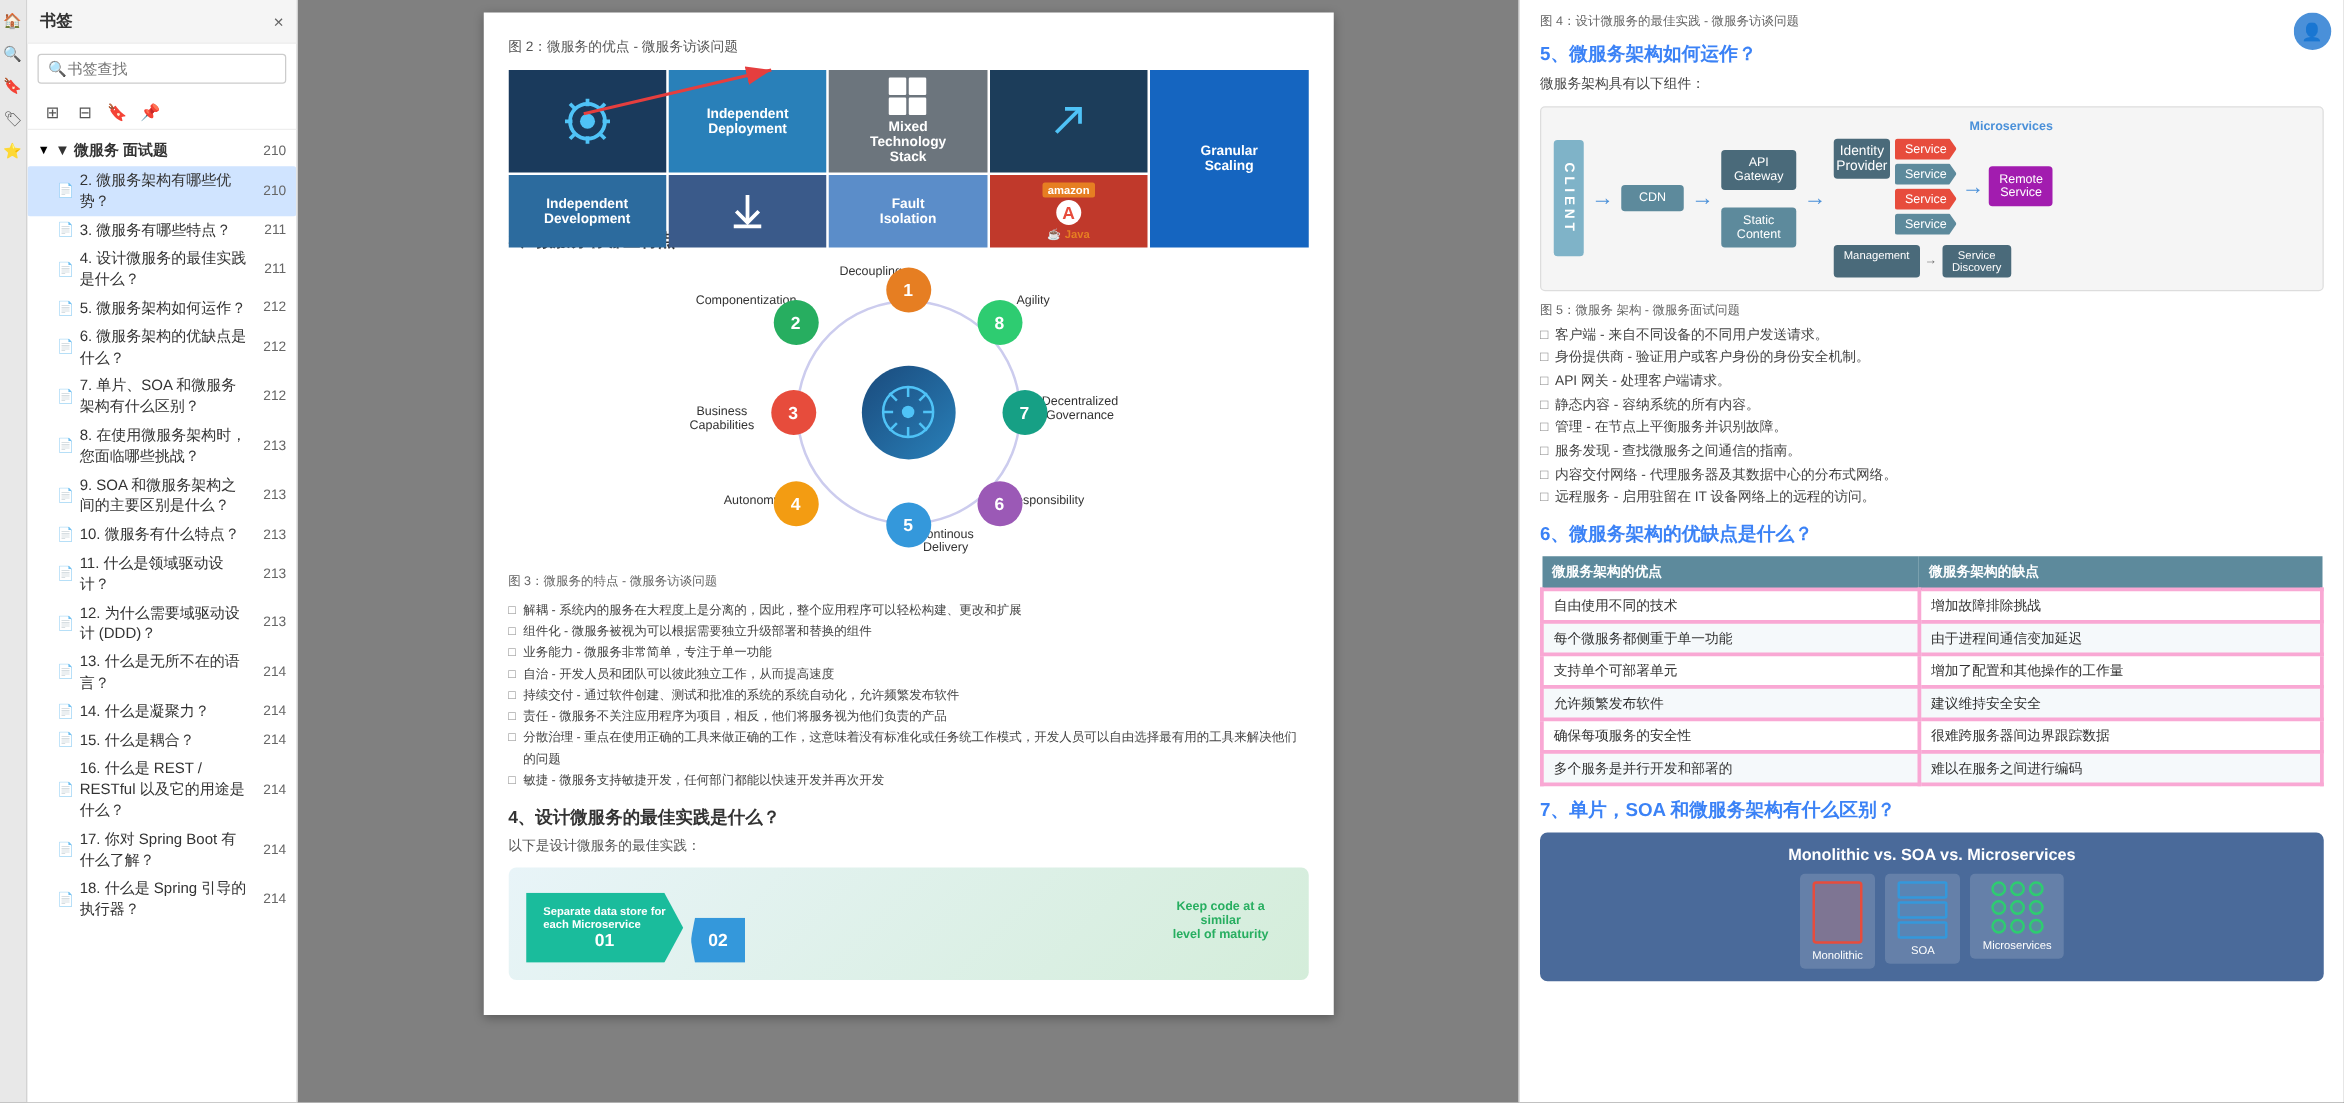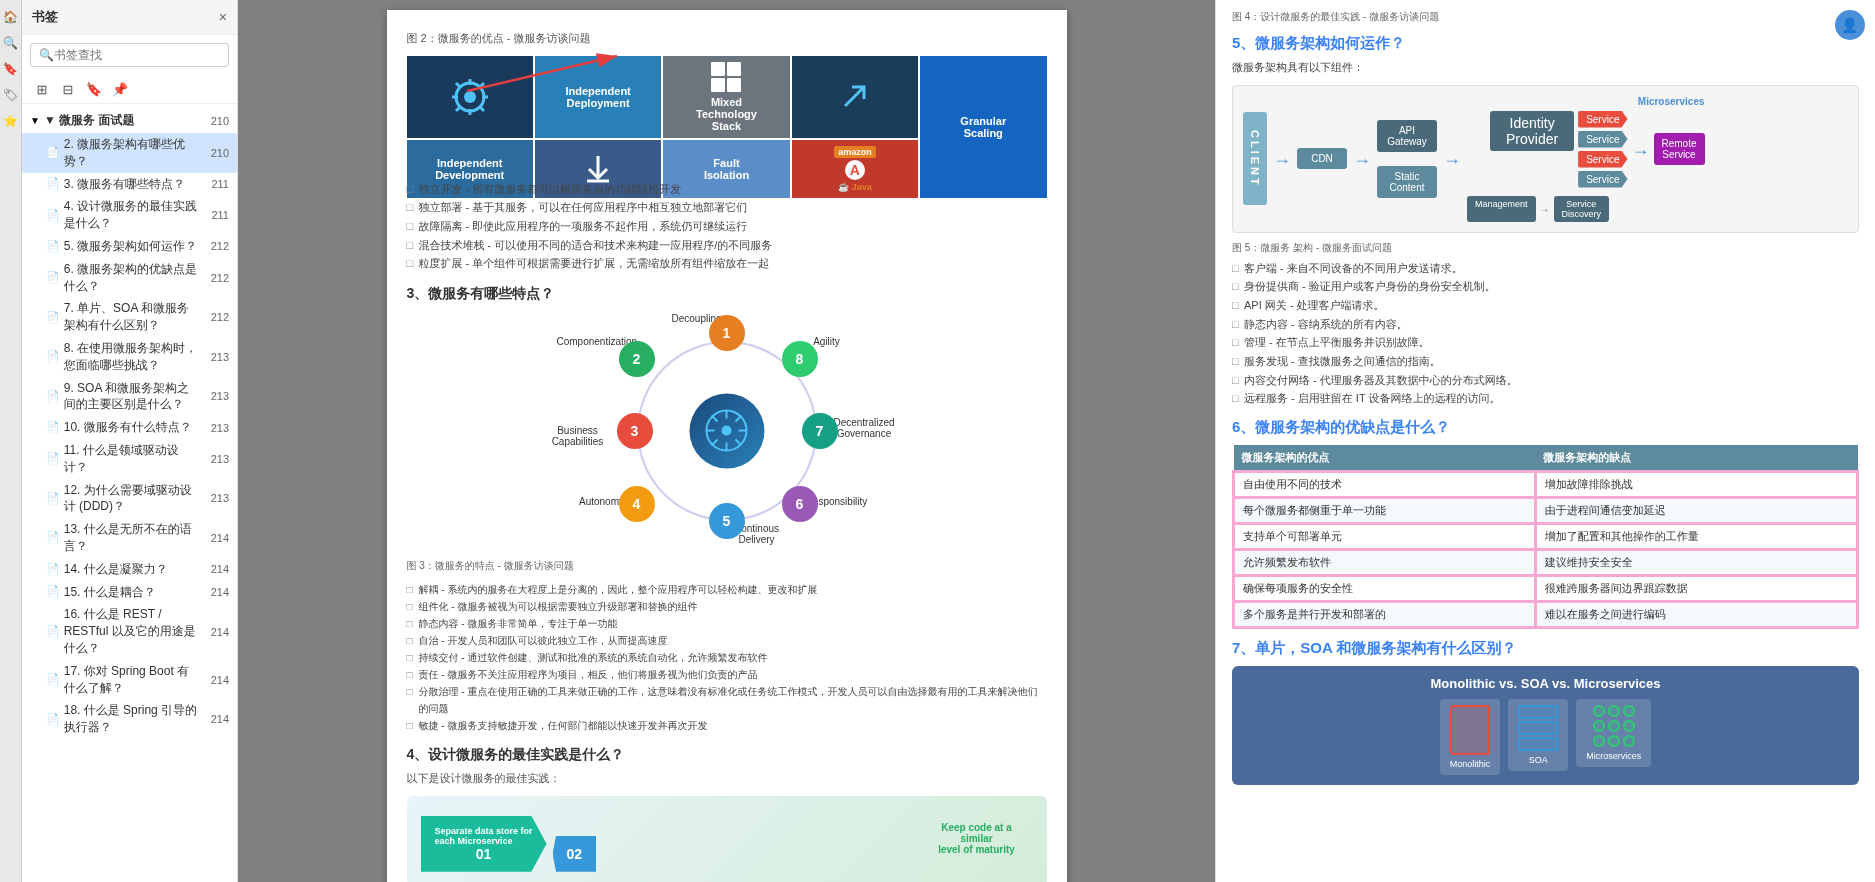--- a/index.html
+++ b/index.html
@@ -452,27 +452,20 @@
             <span style="color:#fff; font-size:9px; font-weight:bold; background:#e67e22; padding:1px 4px; border-radius:2px;">amazon</span>
             <span style="color:#e74c3c; font-size:14px; font-weight:bold; background:#fff; width:20px; height:20px; border-radius:50%; display:flex;align-items:center;justify-content:center;">A</span>
             <span style="color:#e67e22; font-size:9px; font-weight:bold;">☕ Java</span>
           </div>
           <div style="background:#1565c0; display:flex;align-items:center;justify-content:center; grid-column:5; grid-row:1/3; padding:6px; flex-direction:column;">
             <span style="color:#fff; font-size:11px; font-weight:bold; text-align:center;">Granular<br>Scaling</span>
           </div>
         </div>
       </div>
 
-      <div style="margin-bottom:8px;">
-        <div class="right-bullet">独立开发 - 所有微服务都可以根据各自的功能轻松开发</div>
-        <div class="right-bullet">独立部署 - 基于其服务，可以在任何应用程序中相互独立地部署它们</div>
-        <div class="right-bullet">故障隔离 - 即使此应用程序的一项服务不起作用，系统仍可继续运行</div>
-        <div class="right-bullet">混合技术堆栈 - 可以使用不同的适合和技术来构建一应用程序/的不同服务</div>
-        <div class="right-bullet">粒度扩展 - 单个组件可根据需要进行扩展，无需缩放所有组件缩放在一起</div>
-      </div>
 
       <div class="section-heading">3、微服务有哪些特点？</div>
 
       <div style="position:relative; height:240px; margin: 8px 0;">
 
         <div style="position:absolute; left:50%; top:50%; transform:translate(-50%,-50%); width:75px; height:75px; border-radius:50%; background:linear-gradient(135deg,#1a4a7c,#2980b9); display:flex;align-items:center;justify-content:center; z-index:3;">
           <svg width="45" height="45" viewBox="0 0 45 45">
             <circle cx="22" cy="22" r="20" fill="none" stroke="#4fc3f7" stroke-width="2"></circle>
             <circle cx="22" cy="22" r="5" fill="#4fc3f7"></circle>
             <line x1="22" y1="2" x2="22" y2="10" stroke="#4fc3f7" stroke-width="2"></line>
@@ -526,21 +519,21 @@
         <div style="position:absolute; left:calc(50% + 55px); top:calc(50% - 90px); z-index:4;">
           <div style="width:36px;height:36px;border-radius:50%;background:#2ecc71;display:flex;align-items:center;justify-content:center;color:#fff;font-weight:bold;font-size:14px;">8</div>
         </div>
         <div style="position:absolute; left:calc(50% + 75px); top:calc(50% - 95px); font-size:10px; color:#333; text-align:center; width:50px;">Agility</div>
       </div>
 
       <div style="margin:4px 0 8px 0; font-size:10px; color:#666;">图 3：微服务的特点 - 微服务访谈问题</div>
       <div style="margin-bottom:8px;">
         <div class="right-bullet" style="font-size:10px;">解耦 - 系统内的服务在大程度上是分离的，因此，整个应用程序可以轻松构建、更改和扩展</div>
         <div class="right-bullet" style="font-size:10px;">组件化 - 微服务被视为可以根据需要独立升级部署和替换的组件</div>
-        <div class="right-bullet" style="font-size:10px;">静态内容 - 微服务非常简单，专注于单一功能</div>
+        <div class="right-bullet" style="font-size:10px;">业务能力 - 微服务非常简单，专注于单一功能</div>
         <div class="right-bullet" style="font-size:10px;">自治 - 开发人员和团队可以彼此独立工作，从而提高速度</div>
         <div class="right-bullet" style="font-size:10px;">持续交付 - 通过软件创建、测试和批准的系统的系统自动化，允许频繁发布软件</div>
         <div class="right-bullet" style="font-size:10px;">责任 - 微服务不关注应用程序为项目，相反，他们将服务视为他们负责的产品</div>
         <div class="right-bullet" style="font-size:10px;">分散治理 - 重点在使用正确的工具来做正确的工作，这意味着没有标准化或任务统工作模式，开发人员可以自由选择最有用的工具来解决他们的问题</div>
         <div class="right-bullet" style="font-size:10px;">敏捷 - 微服务支持敏捷开发，任何部门都能以快速开发并再次开发</div>
       </div>
 
       <div class="section-heading">4、设计微服务的最佳实践是什么？</div>
       <div class="section-subtext">以下是设计微服务的最佳实践：</div>
 
@@ -579,21 +572,21 @@
       <div style="display:flex; flex-direction:column; align-items:center; gap:4px;">
         <div style="background:#4a6a7a; color:#fff; padding:5px 10px; font-size:10px; text-align:center; border-radius:3px; min-width:60px; margin-bottom:10px;">API<br>Gateway</div>
         <div style="background:#5d8a9c; color:#fff; padding:5px 10px; font-size:10px; text-align:center; border-radius:3px; min-width:60px;">Static<br>Content</div>
       </div>
       <div style="color:#4a90d9; font-size:18px;">→</div>
 
       <div style="display:flex; flex-direction:column; gap:4px;">
         <div style="font-size:10px; color:#4a90d9; font-weight:bold; text-align:right;">Microservices</div>
         <div style="display:flex; gap:4px; align-items:flex-start;">
           <div style="display:flex; flex-direction:column; gap:4px;">
-            <div style="background:#4a6a7a; color:#fff; padding:4px 16px; font-size:14px; text-align:center; border-radius:3px;margin-left:23px;">Identity<br>Provider</div>
+            <div style="background:#4a6a7a; color:#fff; padding:4px 2px; font-size:11px; text-align:center; border-radius:3px;">Identity<br>Provider</div>
           </div>
           <div style="display:flex; flex-direction:column; gap:3px;">
             <div style="background:#e74c3c; color:#fff; padding:3px 8px; font-size:10px; border-radius:2px; clip-path:polygon(0 0,88% 0,100% 50%,88% 100%,0 100%);">Service</div>
             <div style="background:#5d8a9c; color:#fff; padding:3px 8px; font-size:10px; border-radius:2px; clip-path:polygon(0 0,88% 0,100% 50%,88% 100%,0 100%);">Service</div>
             <div style="background:#e74c3c; color:#fff; padding:3px 8px; font-size:10px; border-radius:2px; clip-path:polygon(0 0,88% 0,100% 50%,88% 100%,0 100%);">Service</div>
             <div style="background:#5d8a9c; color:#fff; padding:3px 8px; font-size:10px; border-radius:2px; clip-path:polygon(0 0,88% 0,100% 50%,88% 100%,0 100%);">Service</div>
           </div>
           <div style="color:#4a90d9; font-size:18px; align-self:center;">→</div>
           <div style="background:#a21caf; color:#fff; padding:5px 8px; font-size:10px; text-align:center; border-radius:3px; align-self:center;">Remote<br>Service</div>
         </div>

